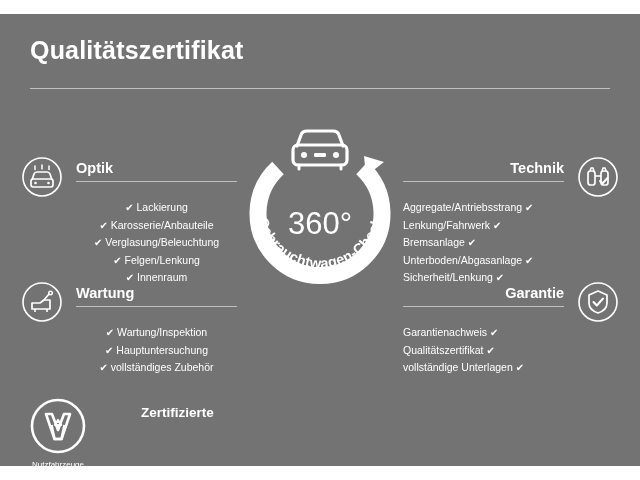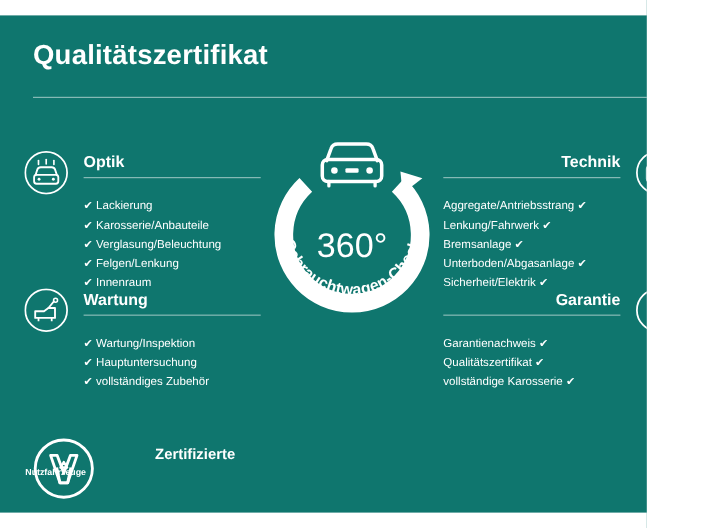--- a/index.html
+++ b/index.html
@@ -3,22 +3,22 @@
 <meta charset="utf-8">
 <style>
   * { box-sizing: border-box; margin: 0; padding: 0; }
   html, body {
     width: 640px; height: 480px;
     font-family: "Liberation Sans", sans-serif;
     background: #ffffff;
   }
   #page {
     position: relative;
-    width: 588px; height: 480px;
-    background: #0f766e;
+    width: 640px; height: 480px;
+    background: #737373;
     overflow: hidden;
   }
   
   .band-top {
     position: absolute; left: 0; top: 0; width: 640px; height: 14px;
     background: #ffffff;
   }
   .band-bottom {
     position: absolute; left: 0; bottom: 0; width: 640px; height: 14px;
     background: #ffffff;
@@ -59,20 +59,21 @@
     color: #ffffff;
     font-size: 31px;
     font-weight: normal;
   }
   .arc-text { position: absolute; left: 0; top: 0; }
 
   
   .sec {
     position: absolute;
     width: 215px;
+    margin-top: 20px;
   }
   .sec-left  { left: 22px; }
   .sec-right { left: 403px; }
   .sec-optik   { top: 137px; }
   .sec-wartung { top: 262px; }
   .sec-technik { top: 137px; }
   .sec-garantie{ top: 262px; }
 
   .sec-head {
     position: relative;
@@ -107,37 +108,38 @@
   .sec-list {
     margin-top: 12px;
     list-style: none;
   }
   .sec-list li {
     color: #ffffff;
     font-size: 10.5px;
     line-height: 16.5px;
     white-space: nowrap;
   }
-  .sec-left .sec-list  { padding-left: 54px; text-align: left; }
+  .sec-left .sec-list  { padding-left: 54px; text-align: center; }
   .sec-right .sec-list { padding-right: 54px; text-align: left; }
   .chk { font-size: 10px; }
 
   
   .vw-logo {
     position: absolute;
     left: 30px; top: 398px;
     width: 56px; height: 56px;
   }
   .vw-sub {
     position: absolute;
-    left: 23px; top: 425px;
+    left: 23px; top: 460px;
     width: 70px;
+    text-align: center;
     color: #ffffff;
     font-size: 8px;
-    font-weight: bold;
+    font-weight: normal;
   }
   .footer-text {
     position: absolute;
     left: 104px; top: 404px;
     color: #ffffff;
     font-size: 13.5px;
     font-weight: bold;
     line-height: 17px;
     margin-left: 37px;
   }
@@ -223,21 +225,21 @@
         </svg>
       </div>
       <div class="sec-title">Technik</div>
       <div class="sec-rule"></div>
     </div>
     <ul class="sec-list">
       <li><span>Aggregate/Antriebsstrang</span> <span class="chk">✔</span></li>
       <li><span>Lenkung/Fahrwerk</span> <span class="chk">✔</span></li>
       <li><span>Bremsanlage</span> <span class="chk">✔</span></li>
       <li><span>Unterboden/Abgasanlage</span> <span class="chk">✔</span></li>
-      <li><span>Sicherheit/Elektrik</span> <span class="chk">✔</span></li>
+      <li><span>Sicherheit/Lenkung</span> <span class="chk">✔</span></li>
     </ul>
   </div>
 
   <div class="sec sec-left sec-wartung">
     <div class="sec-head">
       <div class="sec-icon">
         <svg width="40" height="40" viewBox="0 0 40 40">
           <circle cx="20" cy="20" r="19" fill="none" stroke="#ffffff" stroke-width="1.6"></circle>
           <path d="M10 27 L10 21 L18 21 L22 18 L28 18 L28 27 Z" fill="none" stroke="#ffffff" stroke-width="1.7" stroke-linejoin="round"></path>
           <path d="M22 18 L27 12" fill="none" stroke="#ffffff" stroke-width="1.6" stroke-linecap="round"></path>
@@ -264,21 +266,21 @@
           <path d="M20 9 L29 13 L29 21 C29 26 24.5 29.5 20 31 C15.5 29.5 11 26 11 21 L11 13 Z" fill="none" stroke="#ffffff" stroke-width="1.7" stroke-linejoin="round"></path>
           <path d="M15.5 20 L18.8 23.5 L25 16.5" fill="none" stroke="#ffffff" stroke-width="2" stroke-linecap="round" stroke-linejoin="round"></path>
         </svg>
       </div>
       <div class="sec-title">Garantie</div>
       <div class="sec-rule"></div>
     </div>
     <ul class="sec-list">
       <li><span>Garantienachweis</span> <span class="chk">✔</span></li>
       <li><span>Qualitätszertifikat</span> <span class="chk">✔</span></li>
-      <li><span>vollständige Karosserie</span> <span class="chk">✔</span></li>
+      <li><span>vollständige Unterlagen</span> <span class="chk">✔</span></li>
     </ul>
   </div>
 
   <div class="vw-logo">
     <svg width="56" height="56" viewBox="0 0 56 56">
       <circle cx="28" cy="28" r="26" fill="none" stroke="#ffffff" stroke-width="2.6"></circle>
       <path d="M16 16 L22 16 L28 32 L34 16 L40 16 L31.5 41 L28 41 L24.5 41 Z" fill="none" stroke="#ffffff" stroke-width="2.6" stroke-linejoin="round"></path>
       <path d="M21.5 27 L24.5 41 L28 41" fill="none" stroke="#ffffff" stroke-width="2.6" stroke-linejoin="round"></path>
       <path d="M34.5 27 L31.5 41 L28 41" fill="none" stroke="#ffffff" stroke-width="2.6" stroke-linejoin="round"></path>
       <path d="M28 22 L31 27 L25 27 Z" fill="none" stroke="#ffffff" stroke-width="2.2" stroke-linejoin="round"></path>

